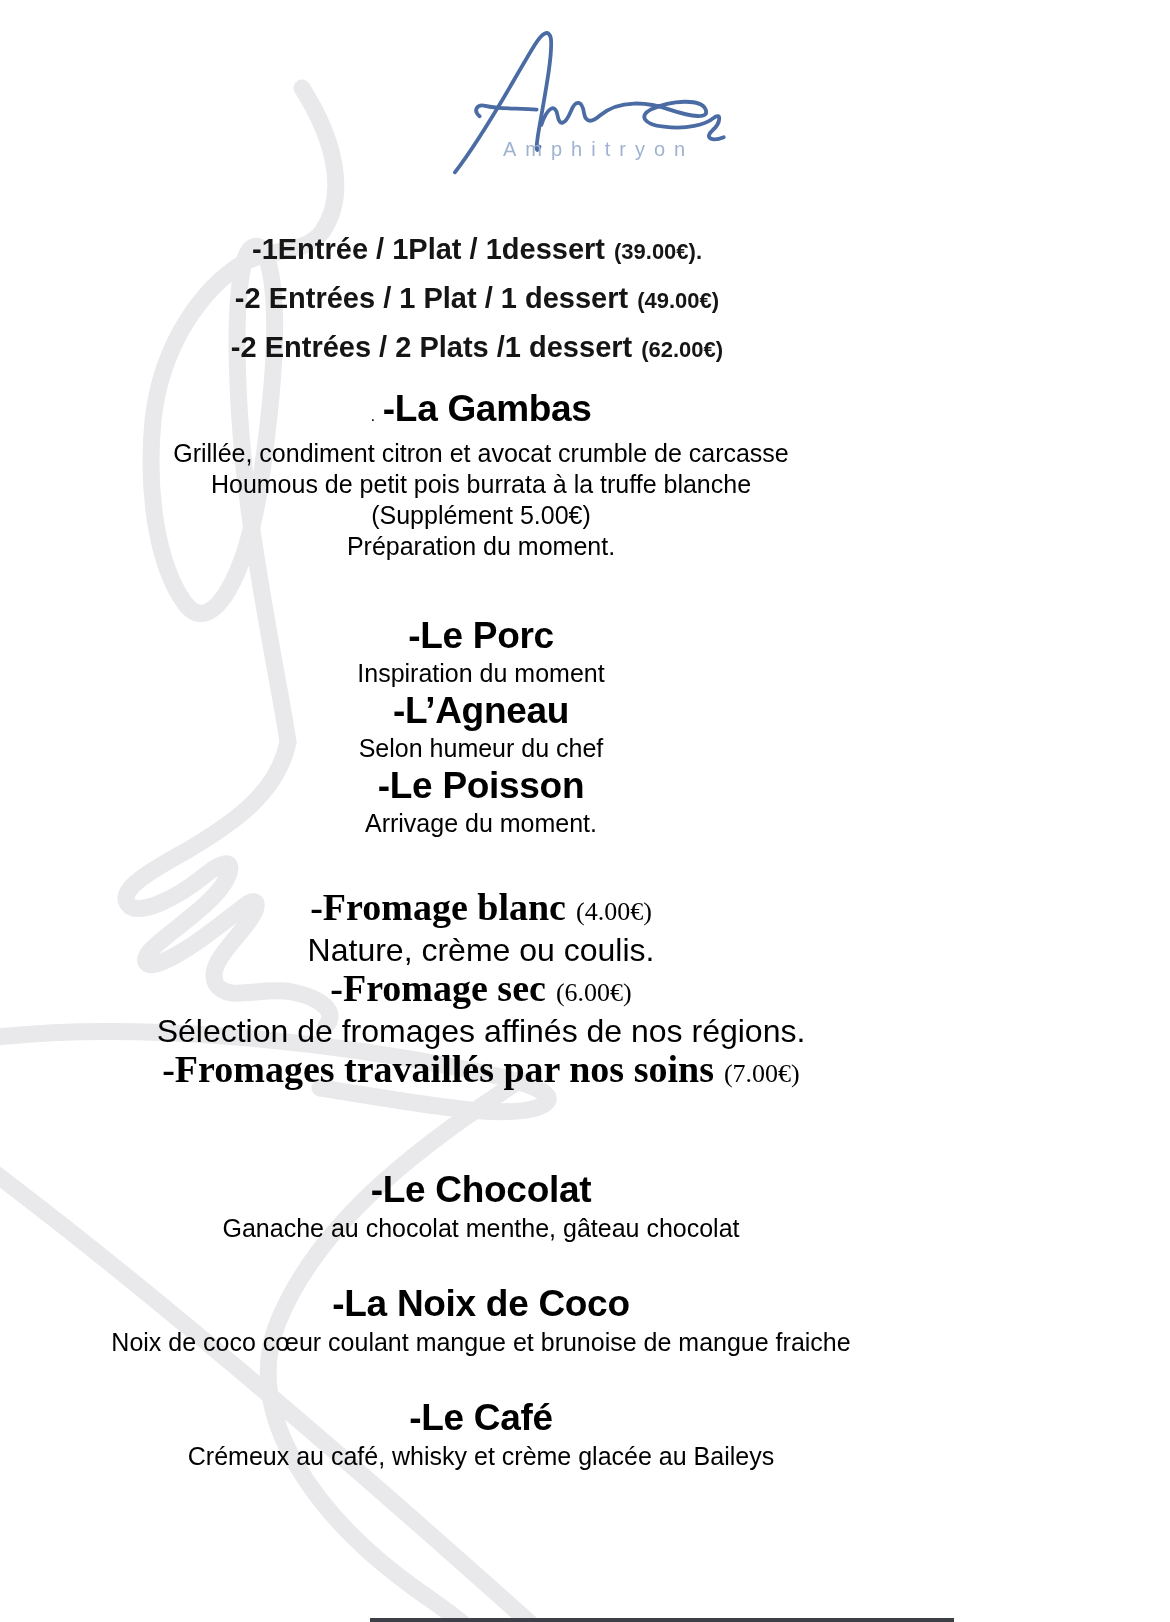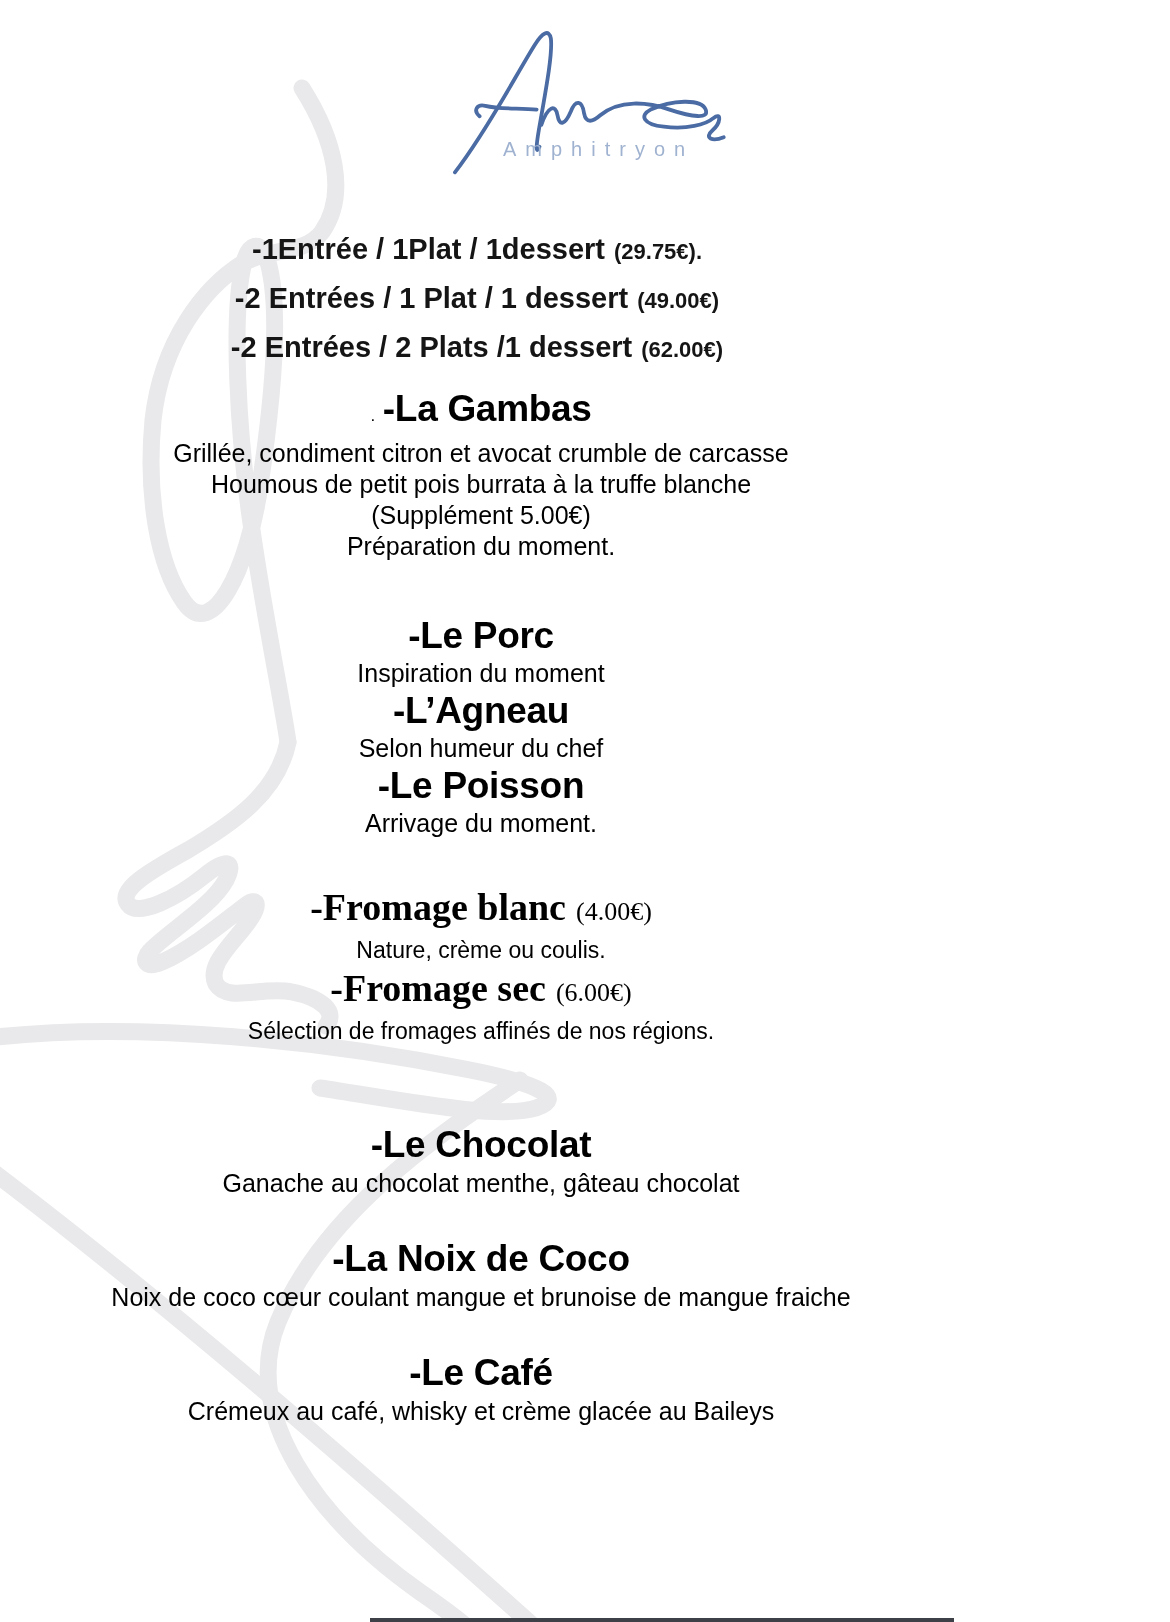--- a/index.html
+++ b/index.html
@@ -49,21 +49,21 @@
   .dish-title{
     font-size:37px;font-weight:700;line-height:44px;color:#000;
     letter-spacing:-0.3px;
   }
   .sec-fromages .dish-title{
     font-family:"Liberation Serif", serif;
     font-size:38px;line-height:40px;letter-spacing:0;
   }
   .sec-desserts .dish-title{line-height:40px;margin-top:38px;}
   .desc{font-size:25px;line-height:31px;color:#000000;}
-  .sec-fromages .desc{line-height:36px;font-size:23px;}
+  .sec-fromages .desc{line-height:36px;font-size:32px;}
   .sec-desserts .desc{line-height:36px;}
   .tiny-dot{font-size:17px;font-weight:400;vertical-align:baseline;margin-right:8px;}
   .serif-price{
     font-family:"Liberation Serif", serif;
     font-size:26px;font-weight:400;margin-left:10px;text-align:center;
   }
   
   .bottom-strip{
     position:absolute;left:370px;right:0;bottom:0;height:4px;
     background:#3d4147;z-index:3;
@@ -88,21 +88,21 @@
       <path d="M 38,95 C 31,89 35,82 44,84 C 60,88 81,86 98,88"></path>
       <path d="M 103,104 C 110,84 118,82 120,94 C 122,106 128,104 134,90 C 139,77 146,78 148,92 C 150,103 157,101 165,94 C 185,77 215,80 238,88 C 262,96 280,98 276,88 C 271,76 240,78 218,88 C 206,94 210,104 232,106 C 256,109 276,104 284,97 C 293,90 292,102 283,110 C 274,118 283,122 295,117"></path>
     </svg>
     <div class="wordmark">Amphitryon</div>
   </div>
 
   <div class="menu">
 
     <div class="formules">
       <div class="formule">
-        <span>-1Entrée / 1Plat / 1dessert</span><span class="f-price">(29.75€).</span>
+        <span>-1Entrée / 1Plat / 1dessert</span><span class="f-price">(39.00€).</span>
       </div>
       <div class="formule">
         <span>-2 Entrées / 1 Plat / 1 dessert</span><span class="f-price">(49.00€)</span>
       </div>
       <div class="formule">
         <span>-2 Entrées / 2 Plats /1 dessert</span><span class="f-price">(62.00€)</span>
       </div>
     </div>
 
     <div class="section sec-entrees">
@@ -126,20 +126,23 @@
 
     <div class="section sec-fromages">
       <div class="dish-title">
         <span>-Fromage blanc</span><span class="serif-price">(4.00€)</span>
       </div>
       <div class="desc">Nature, crème ou coulis.</div>
       <div class="dish-title">
         <span>-Fromage sec</span><span class="serif-price">(6.00€)</span>
       </div>
       <div class="desc">Sélection de fromages affinés de nos régions.</div>
+      <div class="dish-title">
+        <span>-Fromages travaillés par nos soins</span><span class="serif-price">(7.00€)</span>
+      </div>
     </div>
 
     <div class="section sec-desserts">
       <div class="dish-title">-Le Chocolat</div>
       <div class="desc">Ganache au chocolat menthe, gâteau chocolat</div>
       <div class="dish-title">-La Noix de Coco</div>
       <div class="desc">Noix de coco cœur coulant mangue et brunoise de mangue fraiche</div>
       <div class="dish-title">-Le Café</div>
       <div class="desc">Crémeux au café, whisky et crème glacée au Baileys</div>
     </div>

